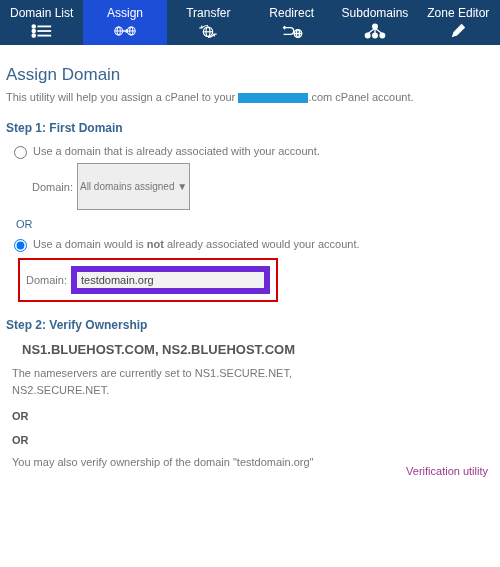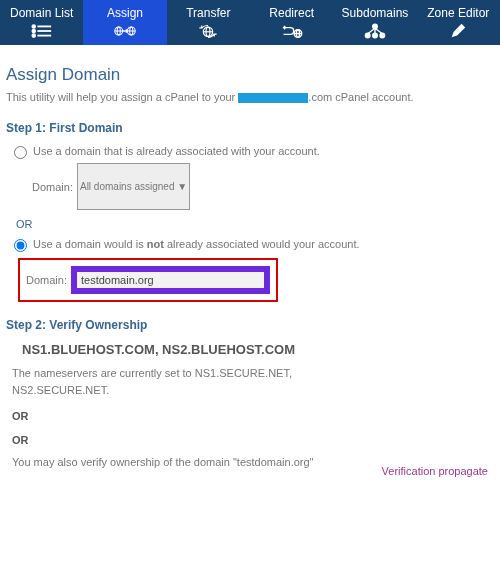--- a/index.html
+++ b/index.html
@@ -133,15 +133,15 @@
 
   <div class="ns-strong">NS1.BLUEHOST.COM, NS2.BLUEHOST.COM</div>
   <div class="para">The nameservers are currently set to NS1.SECURE.NET, NS2.SECURE.NET.</div>
 
   <div class="big-or">OR</div>
 
 
   <div class="big-or">OR</div>
 
   <div class="para">You may also verify ownership of the domain "testdomain.org"</div>
-  <div class="verif">Verification propagate</div>
+  <div class="verif">Verification utility</div>
 
 </div>
 
 </body></html>

